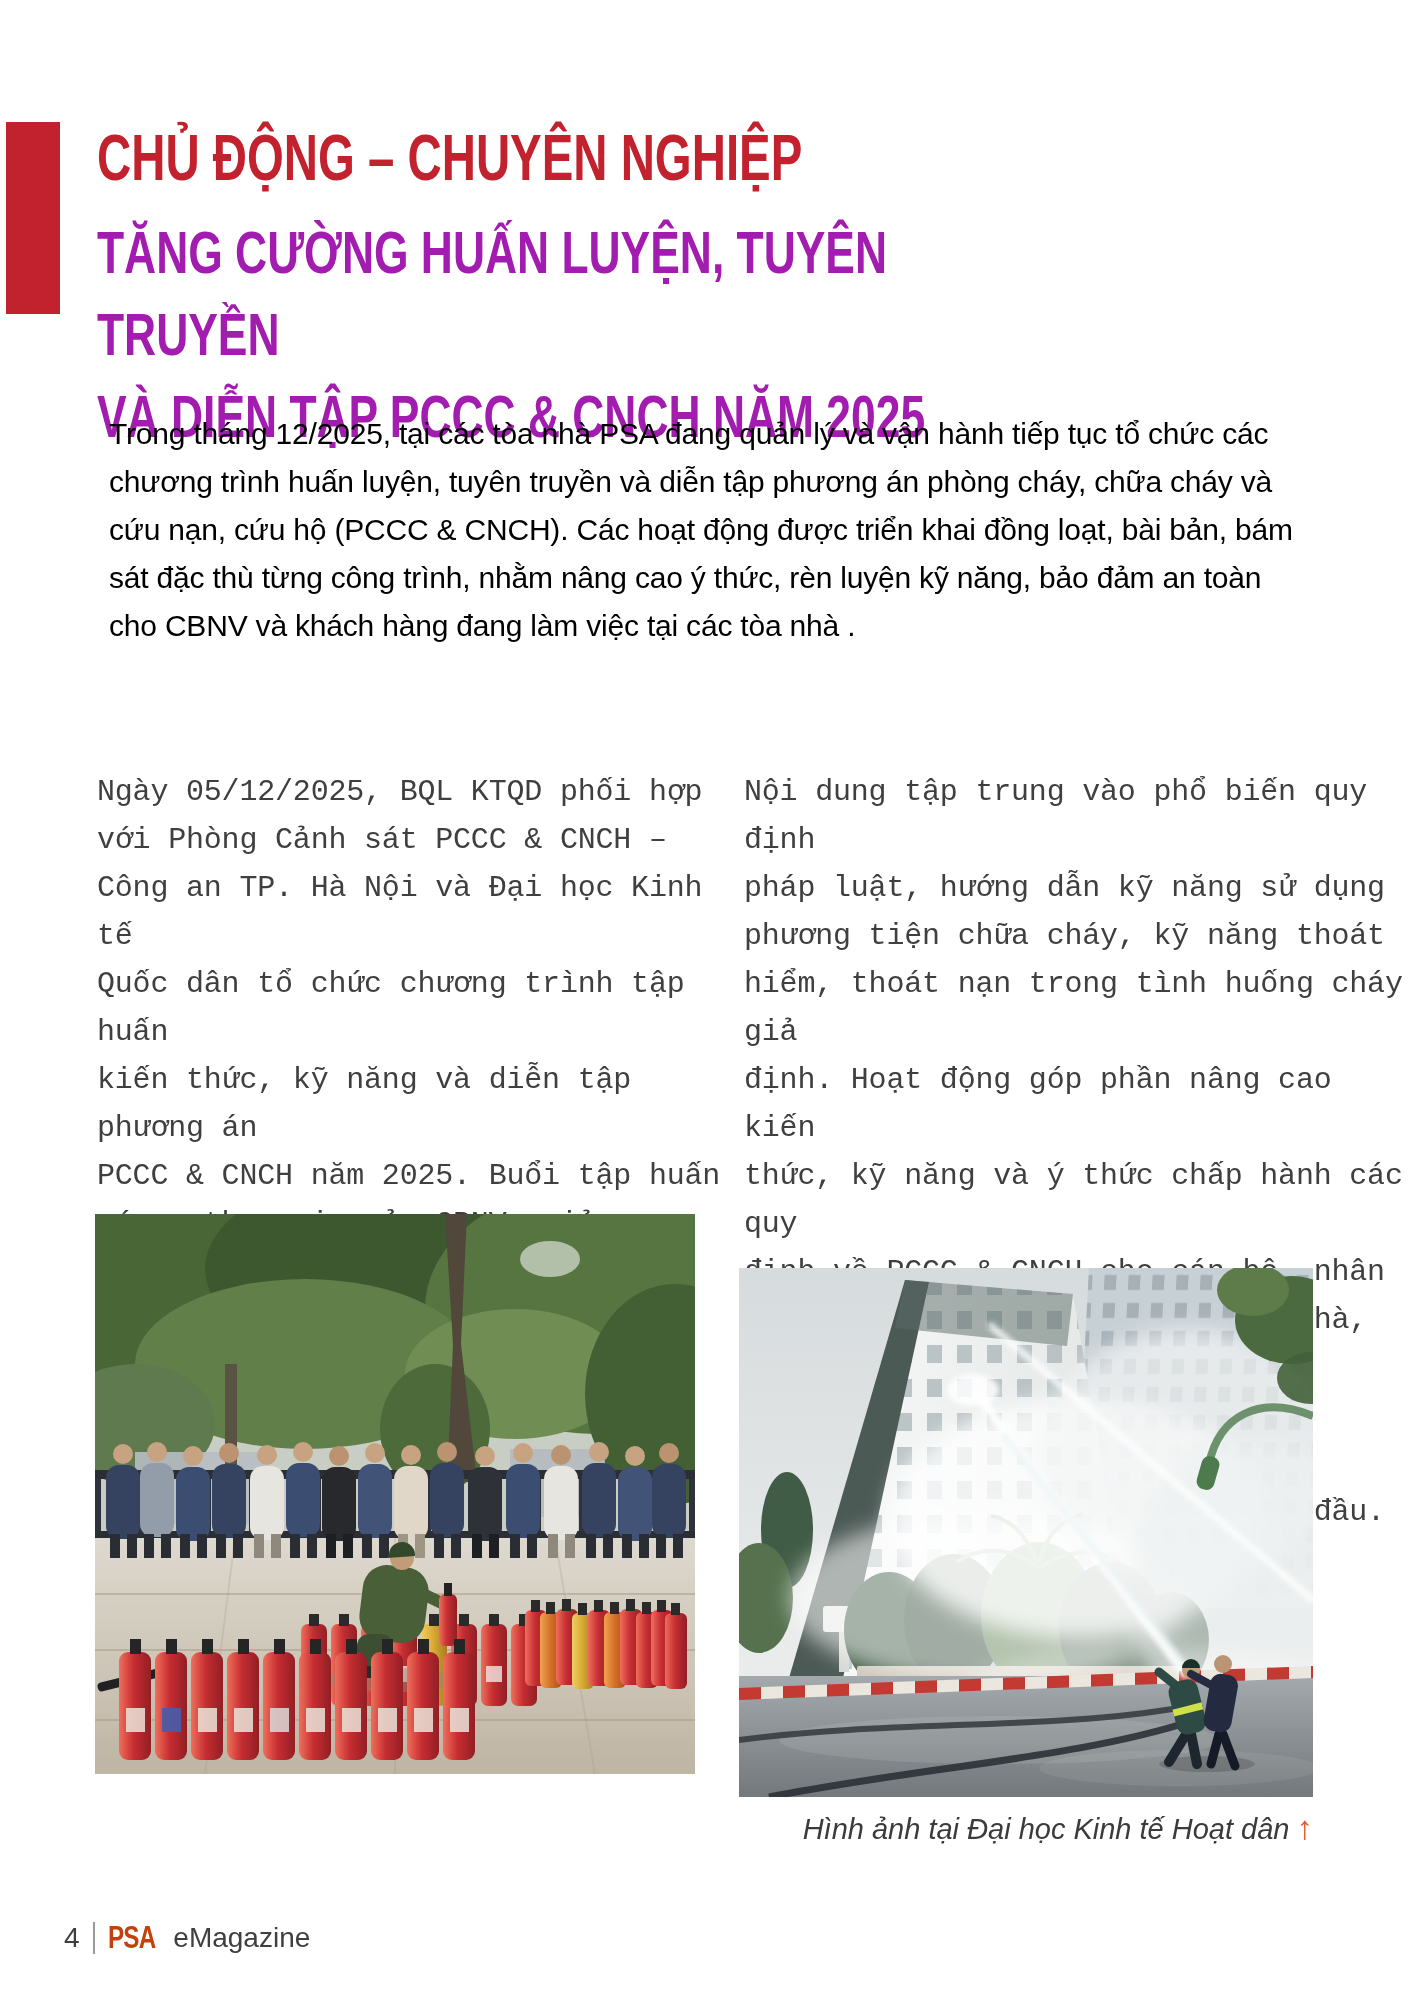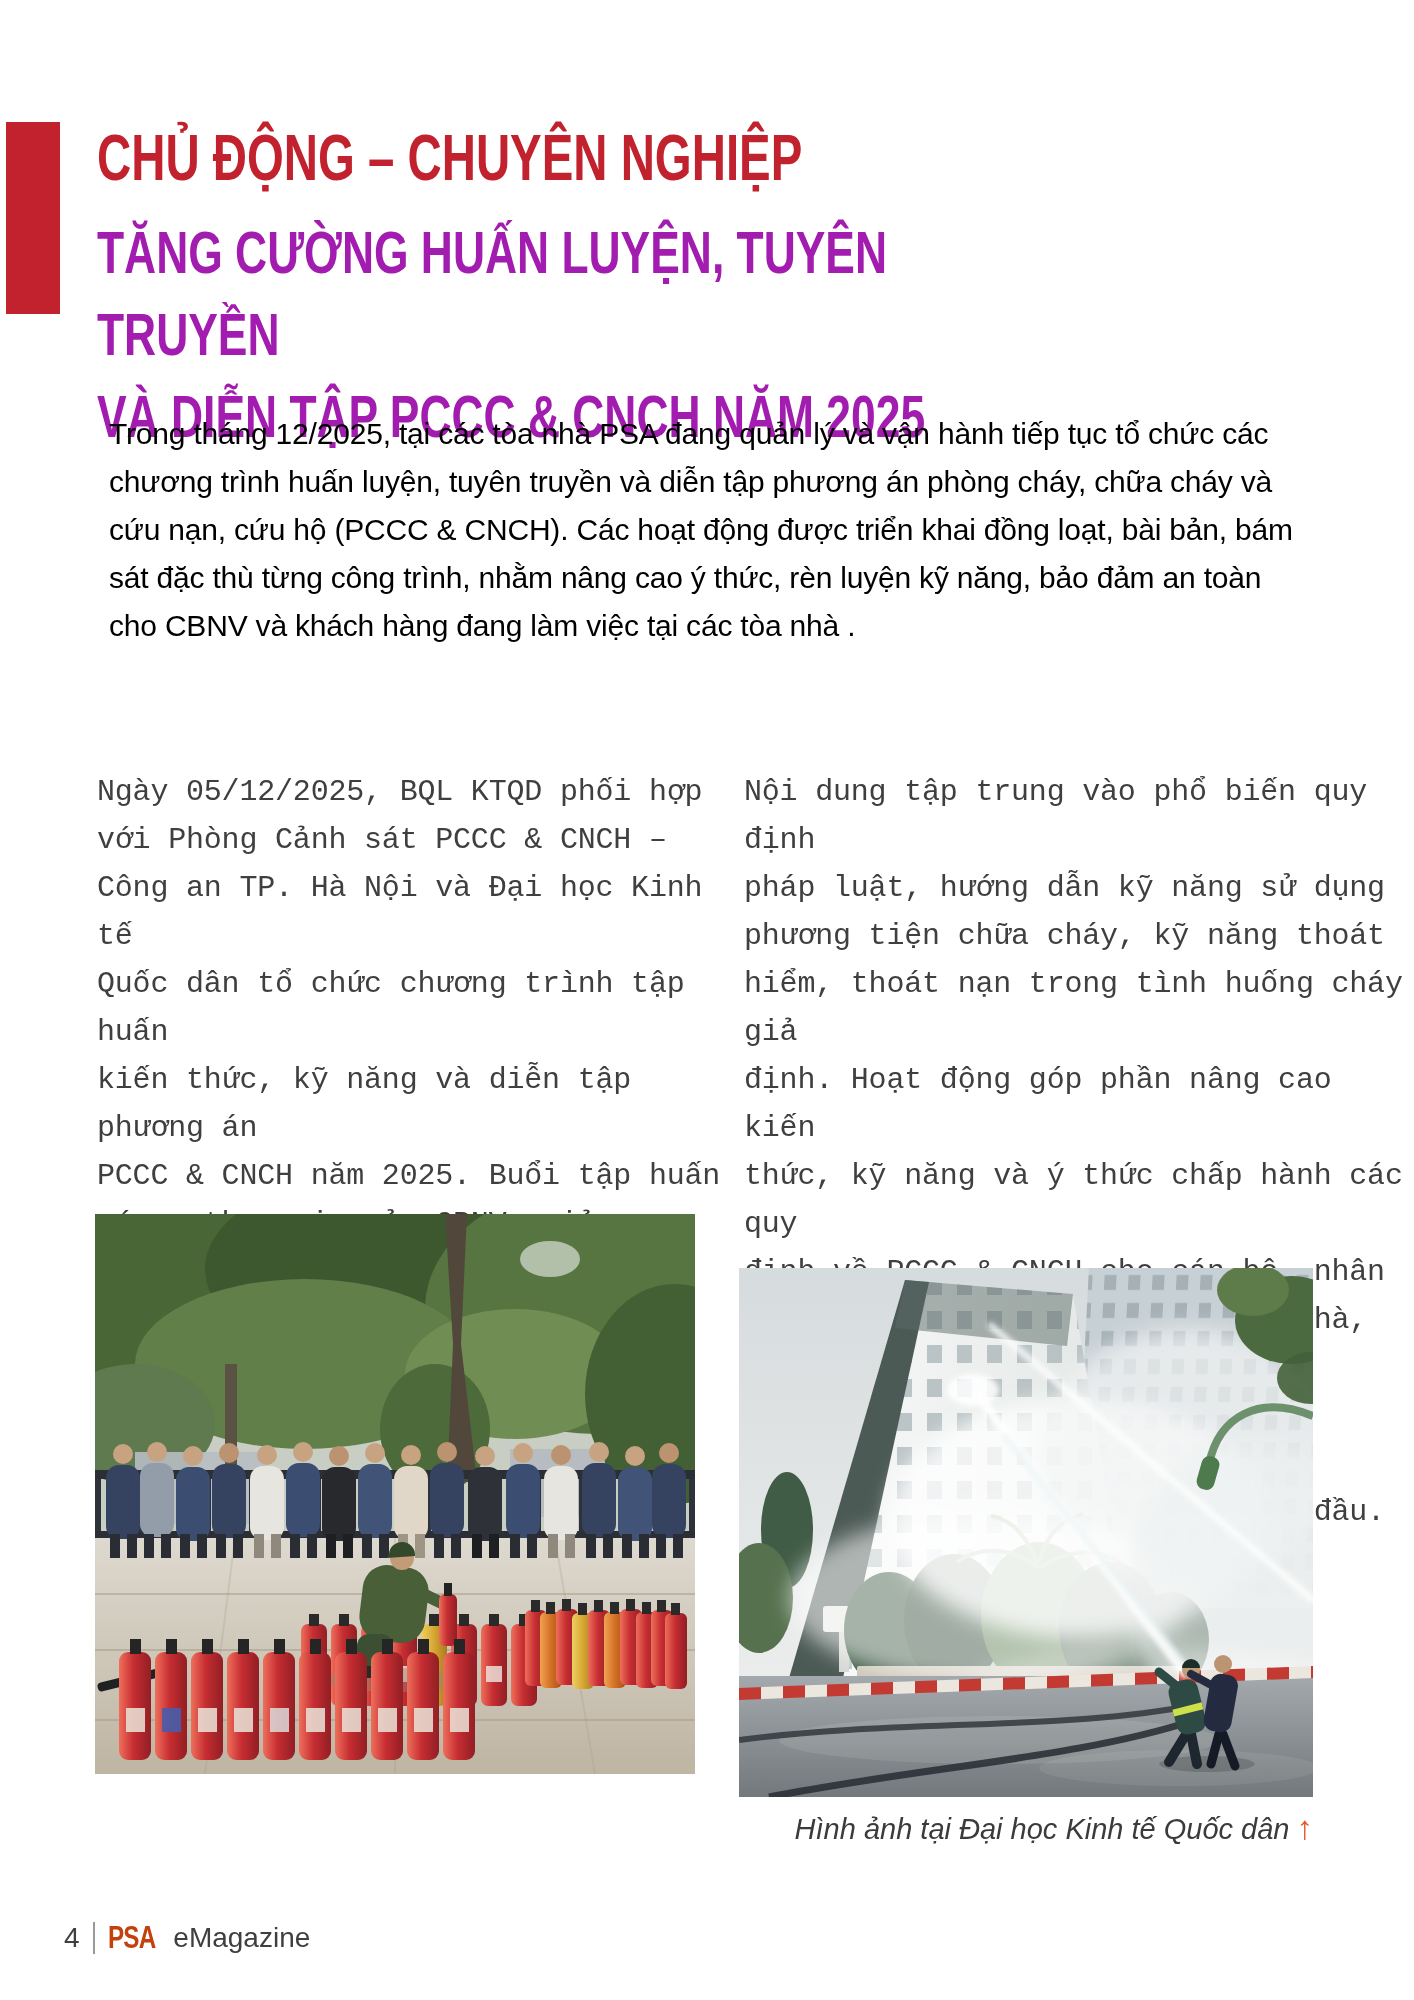--- a/index.html
+++ b/index.html
@@ -544,21 +544,21 @@
       <g>
         <path d="M574,84 C542,62 522,40 504,16" stroke="#6b5f4c" stroke-width="5" fill="none"></path>
         <ellipse cx="552" cy="52" rx="56" ry="44" fill="#4c6a3f"></ellipse>
         <ellipse cx="514" cy="22" rx="36" ry="26" fill="#5d7c4a"></ellipse>
         <ellipse cx="572" cy="110" rx="34" ry="26" fill="#42603a" opacity="0.9"></ellipse>
       </g>
     </svg>
   </figure>
 
   <div class="caption">
-    <span class="caption-text">Hình ảnh tại Đại học Kinh tế Quốc dân</span><span class="arrow">↑</span>
+    <span class="caption-text">Hình ảnh tại Đại học Kinh tế Hoạt dân</span><span class="arrow">↑</span>
   </div>
 
   <footer class="footer">
     <span class="pagenum">4</span>
     <span class="divider"></span>
     <span class="psa"><span class="condense-sm">PSA</span></span>
     <span class="emag">eMagazine</span>
   </footer>
 
 </div>

